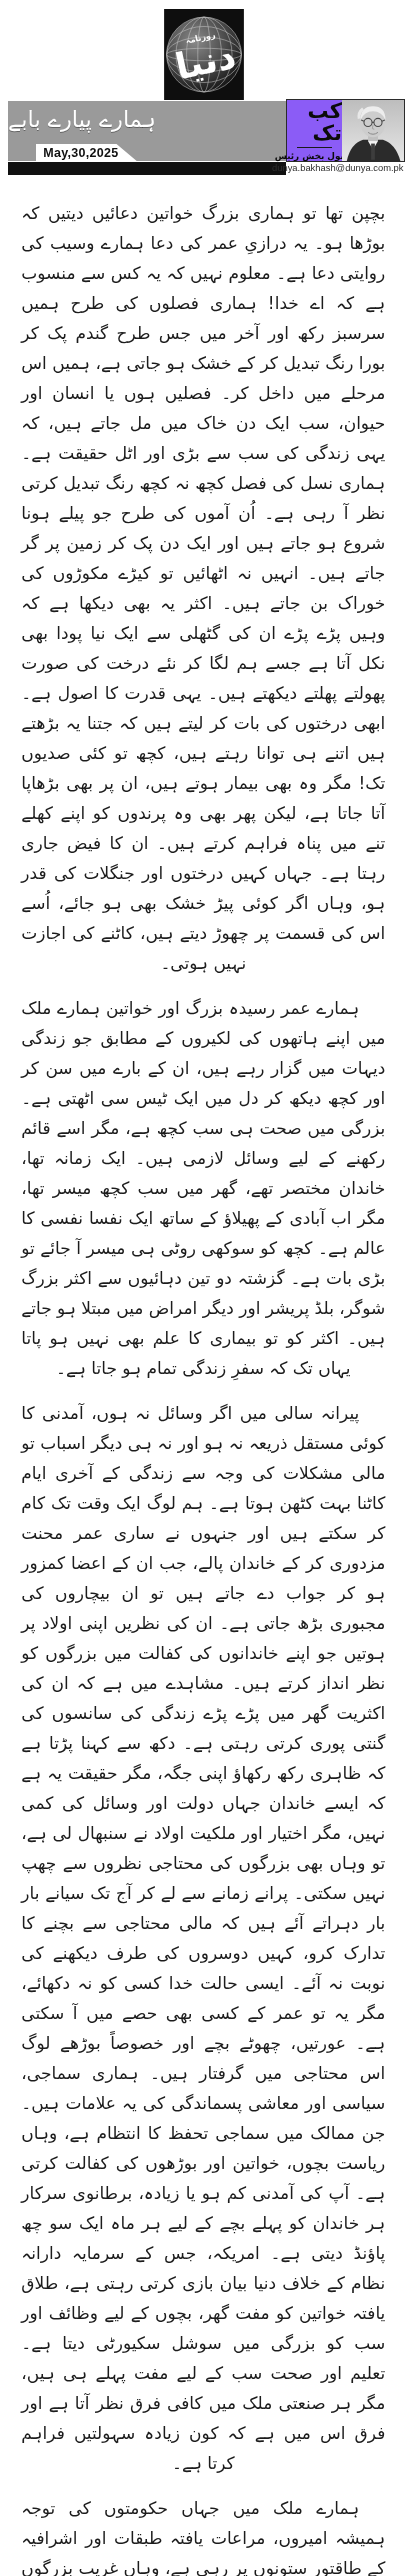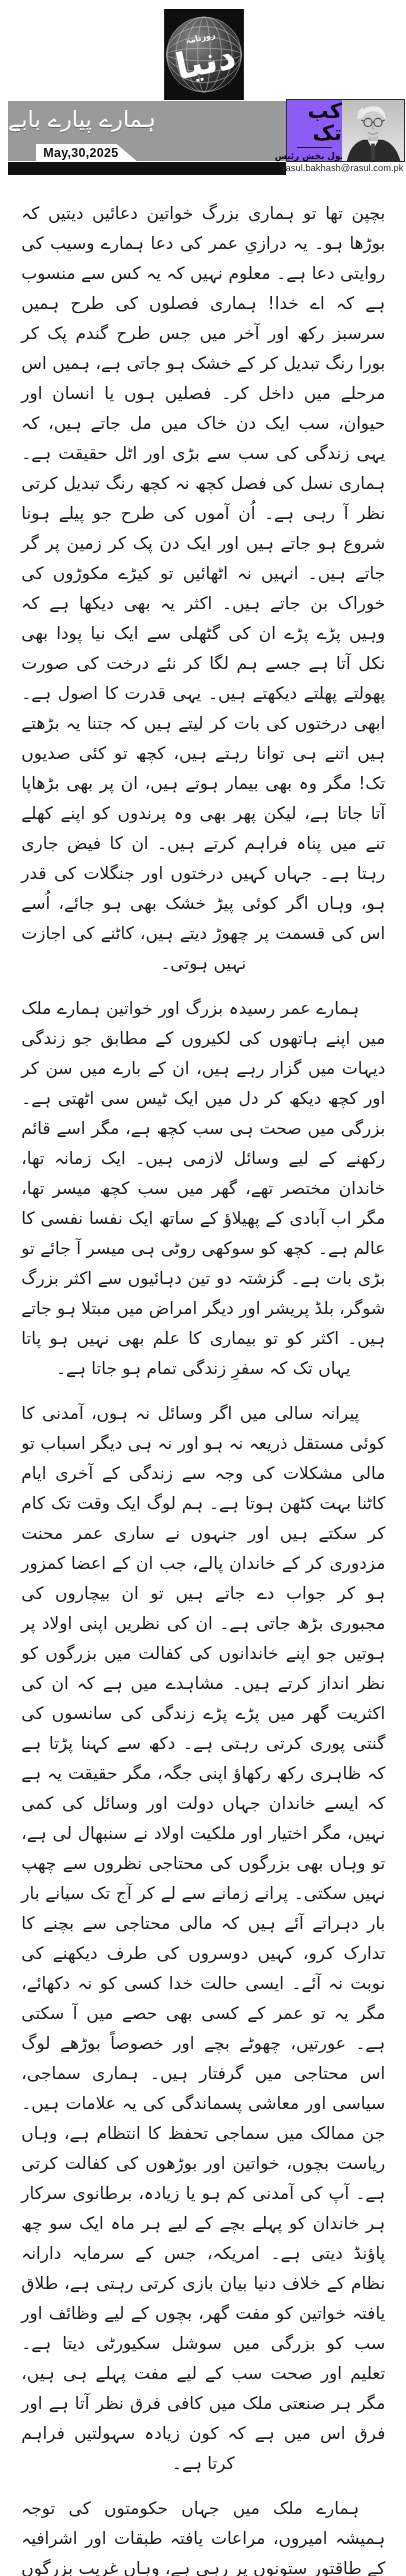--- a/index.html
+++ b/index.html
@@ -126,21 +126,21 @@
         </g>
 
         <path d="M50 40 L49 46 L52 47" stroke="#9a9a9a" stroke-width="1.4" fill="none"></path>
         <path d="M42 52 Q50 58 58 52" stroke="#8a8a8a" stroke-width="1.6" fill="none"></path>
       </svg>
     </div>
   </div>
 
   <div class="black-bar"></div>
   <div class="email-line">
-    <a href="#">rasul.bakhash@rasul.com.pk</a>
+    <a href="#">dunya.bakhash@dunya.com.pk</a>
   </div>
 
   <div class="article">
       <p class="para flush">بچپن تھا تو ہماری بزرگ خواتین دعائیں دیتیں کہ بوڑھا ہو۔ یہ درازیِ عمر کی دعا ہمارے وسیب کی روایتی دعا ہے۔ معلوم نہیں کہ یہ کس سے منسوب ہے کہ اے خدا! ہماری فصلوں کی طرح ہمیں سرسبز رکھ اور آخر میں جس طرح گندم پک کر بورا رنگ تبدیل کر کے خشک ہو جاتی ہے، ہمیں اس مرحلے میں داخل کر۔ فصلیں ہوں یا انسان اور حیوان، سب ایک دن خاک میں مل جاتے ہیں، کہ یہی زندگی کی سب سے بڑی اور اٹل حقیقت ہے۔ ہماری نسل کی فصل کچھ نہ کچھ رنگ تبدیل کرتی نظر آ رہی ہے۔ اُن آموں کی طرح جو پیلے ہونا شروع ہو جاتے ہیں اور ایک دن پک کر زمین پر گر جاتے ہیں۔ انہیں نہ اٹھائیں تو کیڑے مکوڑوں کی خوراک بن جاتے ہیں۔ اکثر یہ بھی دیکھا ہے کہ وہیں پڑے پڑے ان کی گٹھلی سے ایک نیا پودا بھی نکل آتا ہے جسے ہم لگا کر نئے درخت کی صورت پھولتے پھلتے دیکھتے ہیں۔ یہی قدرت کا اصول ہے۔ ابھی درختوں کی بات کر لیتے ہیں کہ جتنا یہ بڑھتے ہیں اتنے ہی توانا رہتے ہیں، کچھ تو کئی صدیوں تک! مگر وہ بھی بیمار ہوتے ہیں، ان پر بھی بڑھاپا آتا جاتا ہے، لیکن پھر بھی وہ پرندوں کو اپنے کھلے تنے میں پناہ فراہم کرتے ہیں۔ ان کا فیض جاری رہتا ہے۔ جہاں کہیں درختوں اور جنگلات کی قدر ہو، وہاں اگر کوئی پیڑ خشک بھی ہو جائے، اُسے اس کی قسمت پر چھوڑ دیتے ہیں، کاٹنے کی اجازت نہیں ہوتی۔</p>
       <p class="para">ہمارے عمر رسیدہ بزرگ اور خواتین ہمارے ملک میں اپنے ہاتھوں کی لکیروں کے مطابق جو زندگی دیہات میں گزار رہے ہیں، ان کے بارے میں سن کر اور کچھ دیکھ کر دل میں ایک ٹیس سی اٹھتی ہے۔ بزرگی میں صحت ہی سب کچھ ہے، مگر اسے قائم رکھنے کے لیے وسائل لازمی ہیں۔ ایک زمانہ تھا، خاندان مختصر تھے، گھر میں سب کچھ میسر تھا، مگر اب آبادی کے پھیلاؤ کے ساتھ ایک نفسا نفسی کا عالم ہے۔ کچھ کو سوکھی روٹی ہی میسر آ جائے تو بڑی بات ہے۔ گزشتہ دو تین دہائیوں سے اکثر بزرگ شوگر، بلڈ پریشر اور دیگر امراض میں مبتلا ہو جاتے ہیں۔ اکثر کو تو بیماری کا علم بھی نہیں ہو پاتا یہاں تک کہ سفرِ زندگی تمام ہو جاتا ہے۔</p>
       <p class="para">پیرانہ سالی میں اگر وسائل نہ ہوں، آمدنی کا کوئی مستقل ذریعہ نہ ہو اور نہ ہی دیگر اسباب تو مالی مشکلات کی وجہ سے زندگی کے آخری ایام کاٹنا بہت کٹھن ہوتا ہے۔ ہم لوگ ایک وقت تک کام کر سکتے ہیں اور جنہوں نے ساری عمر محنت مزدوری کر کے خاندان پالے، جب ان کے اعضا کمزور ہو کر جواب دے جاتے ہیں تو ان بیچاروں کی مجبوری بڑھ جاتی ہے۔ ان کی نظریں اپنی اولاد پر ہوتیں جو اپنے خاندانوں کی کفالت میں بزرگوں کو نظر انداز کرتے ہیں۔ مشاہدے میں ہے کہ ان کی اکثریت گھر میں پڑے پڑے زندگی کی سانسوں کی گنتی پوری کرتی رہتی ہے۔ دکھ سے کہنا پڑتا ہے کہ ظاہری رکھ رکھاؤ اپنی جگہ، مگر حقیقت یہ ہے کہ ایسے خاندان جہاں دولت اور وسائل کی کمی نہیں، مگر اختیار اور ملکیت اولاد نے سنبھال لی ہے، تو وہاں بھی بزرگوں کی محتاجی نظروں سے چھپ نہیں سکتی۔ پرانے زمانے سے لے کر آج تک سیانے بار بار دہراتے آئے ہیں کہ مالی محتاجی سے بچنے کا تدارک کرو، کہیں دوسروں کی طرف دیکھنے کی نوبت نہ آئے۔ ایسی حالت خدا کسی کو نہ دکھائے، مگر یہ تو عمر کے کسی بھی حصے میں آ سکتی ہے۔ عورتیں، چھوٹے بچے اور خصوصاً بوڑھے لوگ اس محتاجی میں گرفتار ہیں۔ ہماری سماجی، سیاسی اور معاشی پسماندگی کی یہ علامات ہیں۔ جن ممالک میں سماجی تحفظ کا انتظام ہے، وہاں ریاست بچوں، خواتین اور بوڑھوں کی کفالت کرتی ہے۔ آپ کی آمدنی کم ہو یا زیادہ، برطانوی سرکار ہر خاندان کو پہلے بچے کے لیے ہر ماہ ایک سو چھ پاؤنڈ دیتی ہے۔ امریکہ، جس کے سرمایہ دارانہ نظام کے خلاف دنیا بیان بازی کرتی رہتی ہے، طلاق یافتہ خواتین کو مفت گھر، بچوں کے لیے وظائف اور سب کو بزرگی میں سوشل سکیورٹی دیتا ہے۔ تعلیم اور صحت سب کے لیے مفت پہلے ہی ہیں، مگر ہر صنعتی ملک میں کافی فرق نظر آتا ہے اور فرق اس میں ہے کہ کون زیادہ سہولتیں فراہم کرتا ہے۔</p>
       <p class="para">ہمارے ملک میں جہاں حکومتوں کی توجہ ہمیشہ امیروں، مراعات یافتہ طبقات اور اشرافیہ کے طاقتور ستونوں پر رہی ہے، وہاں غریب بزرگوں کو کون پوچھتا ہے۔ ایک دفعہ میرے جنگل کے باہر ایک بزرگ پانی بھری بوتل لے کر کھڑا آوازیں دے رہا تھا۔ جا کر پوچھا: بابا کس سے کام ہے، کیا خدمت کر سکتا ہوں؟ وہ ہمارے مالی سے پانی پر دم کروانے آیا تھا کہ اس کے سارے جسم پر خارش رہتی تھی اور ہر جگہ دانے نکل آئے تھے۔ اس ملک میں لاکھوں ایسے بابے ہیں جو بیماریوں میں اذیت ناک زندگی گزار رہے ہیں، کوئی پرسانِ حال نہیں، نہ وسائل، نہ کوئی اور ذریعہ۔ وہ بھی ہیں جنہیں اپنے ہی بچے گھروں میں قید رکھتے ہیں، یا نکال دیتے ہیں۔ کبھی شہروں کے پارکوں، سڑکوں اور مزاروں پر عمر رسیدہ افراد کو دیکھیں، سب بے گھر، بے وسیلہ ہیں۔ آپ کو شاید یقین نہ آئے، کئی بچوں کی ماؤں کو زبردستی نکاح کر کے دور دراز کے علاقوں میں نکال دیا جاتا ہے، اور ایسے ظالموں کی بھی کمی نہیں جو انہیں بیچ ڈالتے ہیں۔ یہ باتیں افسانوی نہیں، آج کے معاشرے کے حقائق ہیں۔ کیا بتاؤں، کتنی مائیں ہیں جنہیں اولاد نے قتل کر دیا، یا پھر بیماری اور افلاس نے وقت سے پہلے زندگی کی اذیت سے نجات دلا کر موت کی آغوش میں آسودگی دلا دی۔</p>
     </div>
 
 </div>

